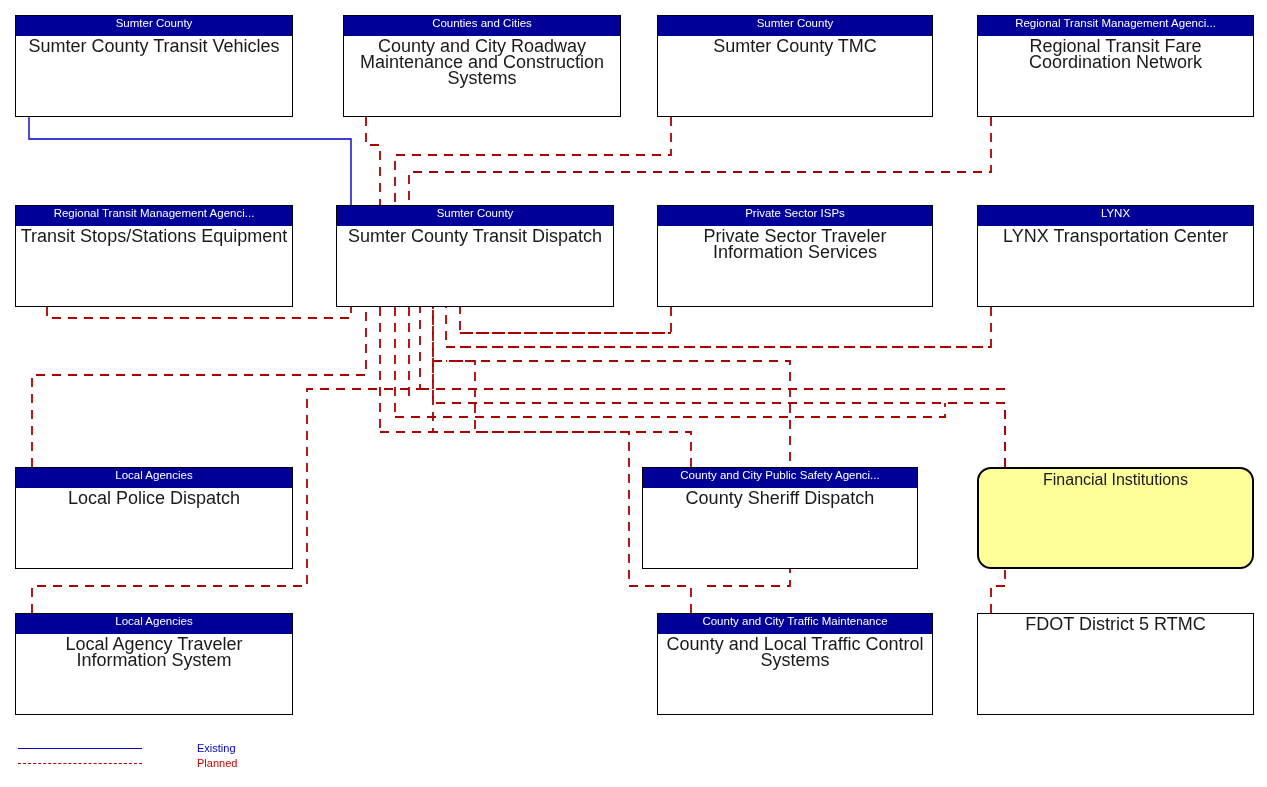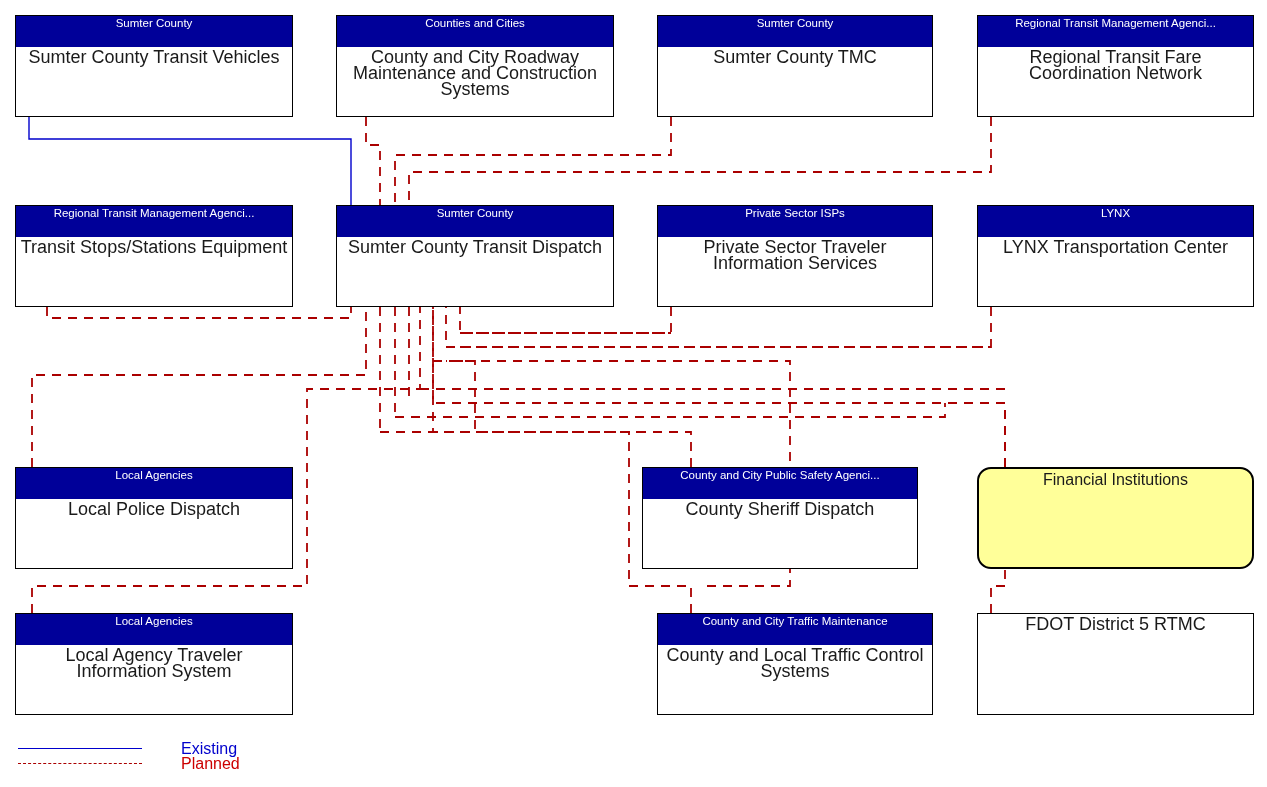--- a/index.html
+++ b/index.html
@@ -30,21 +30,21 @@
 
   
   .el-box {
     position: absolute;
     box-sizing: border-box;
     background: #ffffff;
     border: 1px solid #000000;
     z-index: 5;
   }
   .el-head {
-    height: 31px;
+    height: 20px;
     line-height: 15px;
     background: #000099;
     color: #ffffff;
     font-size: 11.5px;
     text-align: center;
     overflow: hidden;
     white-space: nowrap;
     text-overflow: clip;
     padding: 0 17px;
     box-sizing: border-box;
@@ -98,23 +98,23 @@
     height: 0;
   }
   .legend-swatch.existing {
     border-top: 1.4px solid #0000cc;
   }
   .legend-swatch.planned {
     border-top: 1.8px dashed #aa0000;
   }
   .legend-text {
     position: absolute;
-    left: 127px;
+    left: 143px;
     top: -1px;
-    font-size: 16px;
+    font-size: 11px;
     line-height: 15px;
     padding-left: 36px;
   }
   .legend-text.existing { color: #0000cc; }
   .legend-text.planned  { color: #cc0000; }
 </style>
 </head>
 <body>
 
 <div id="canvas">
@@ -158,21 +158,21 @@
       <path d="M 460,347 L 991,347" stroke="#aa0000" stroke-width="1.8" stroke-dasharray="9,7"></path>
       <path d="M 460,333 L 671,333" stroke="#aa0000" stroke-width="1.8" stroke-dasharray="9,7"></path>
     </g>
   </svg>
 
   <div id="box-layer">
       <div class="el-box" style="left: 15px; top: 15px; width: 278px; height: 102px;">
         <div class="el-head">Sumter County</div>
         <div class="el-body">Sumter County Transit Vehicles</div>
       </div>
-      <div class="el-box" style="left: 336px; top: 15px; width: 278px; height: 102px;">
+      <div class="el-box" style="left: 343px; top: 15px; width: 278px; height: 102px;">
         <div class="el-head">Counties and Cities</div>
         <div class="el-body">County and City Roadway Maintenance and Construction Systems</div>
       </div>
       <div class="el-box" style="left: 657px; top: 15px; width: 276px; height: 102px;">
         <div class="el-head">Sumter County</div>
         <div class="el-body">Sumter County TMC</div>
       </div>
       <div class="el-box" style="left: 977px; top: 15px; width: 277px; height: 102px;">
         <div class="el-head flush">Regional Transit Management Agenci...</div>
         <div class="el-body">Regional Transit Fare Coordination Network</div>

